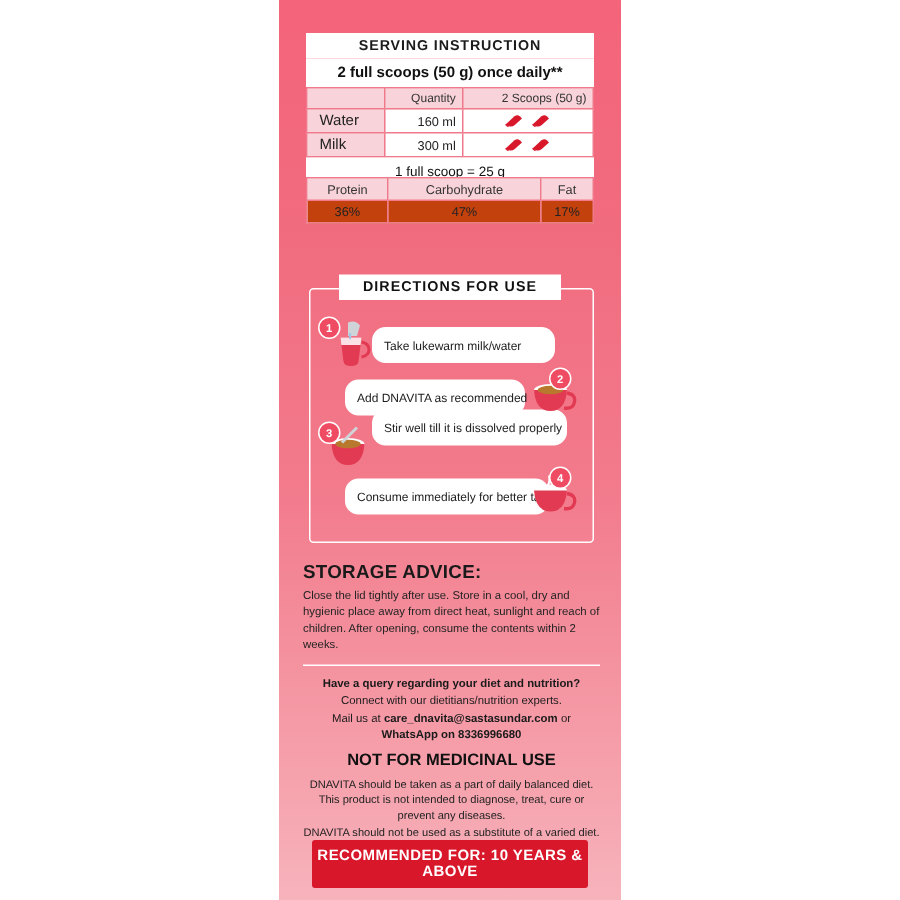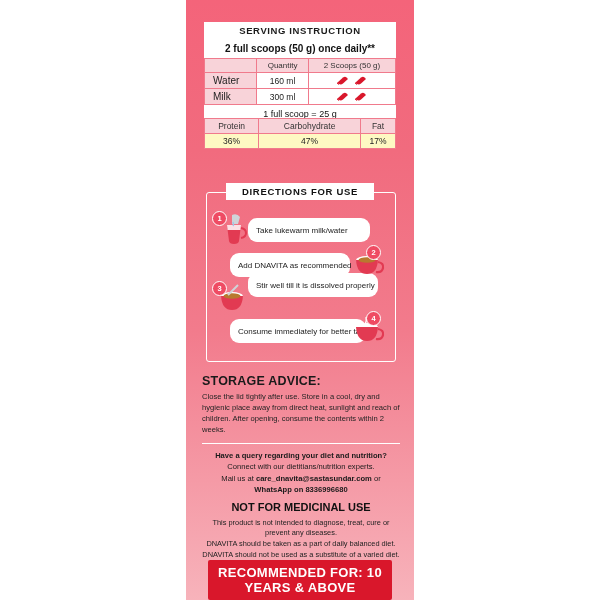--- a/index.html
+++ b/index.html
@@ -56,21 +56,21 @@
     text-align: center;
     font-size: 10px;
     font-weight: bold;
     color: #111;
     padding: 4px 0 3px;
     border-bottom: 1px solid #ffffff;
   }
   .serving-table td, .serving-table th {
     border: 1px solid #f07a8c;
     padding: 2px 4px;
-    text-align: center;
+    text-align: right;
     font-weight: normal;
   }
   .serving-table thead td {
     background: #f8d3d9;
     font-size: 8px;
     color: #333;
   }
   .serving-table td.rowlabel {
     background: #f8d3d9;
     text-align: left;
@@ -120,21 +120,21 @@
     border: 1px solid #f07a8c;
     text-align: center;
     padding: 2px 0;
   }
   .cal-table tr.head td {
     background: #f8d3d9;
     color: #333;
     font-size: 8.5px;
   }
   .cal-table tr.val td {
-    background: #fef9c3;
+    background: #c2410c;
     color: #222;
     font-size: 8.5px;
   }
   
   #directions-block {
     position: absolute;
     left: 14px;
     top: 183px;
     width: 200px;
     height: 185px;
@@ -242,21 +242,21 @@
     margin-bottom: 2px;
   }
   
   #recommend-bar {
     position: absolute;
     left: 22px;
     top: 560px;
     width: 184px;
     background: #d9172b;
     color: #ffffff;
-    font-size: 13px;
+    font-size: 10px;
     font-weight: bold;
     letter-spacing: .3px;
     text-align: center;
     padding: 5px 0;
     border-radius: 2px;
   }
 </style>
 </head>
 <body>
 
@@ -398,22 +398,22 @@
         <div class="q1">Have a query regarding your diet and nutrition?</div>
         <div>Connect with our dietitians/nutrition experts.</div>
         <div>
           <span>Mail us at </span><b>care_dnavita@sastasundar.com</b><span> or</span>
         </div>
         <div style="font-weight:bold">WhatsApp on 8336996680</div>
       </div>
 
       <div class="medical-block">
         <div class="medical-title">NOT FOR MEDICINAL USE</div>
+        <div>DNAVITA should be taken as a part of daily balanced diet.</div>
         <div>This product is not intended to diagnose, treat, cure or prevent any diseases.</div>
-        <div>DNAVITA should be taken as a part of daily balanced diet.</div>
         <div>DNAVITA should not be used as a substitute of a varied diet.</div>
       </div>
     </div>
 
     <div id="recommend-bar">RECOMMENDED FOR: 10 YEARS &amp; ABOVE</div>
 
   </div>
 </div>
 
 </body></html>

